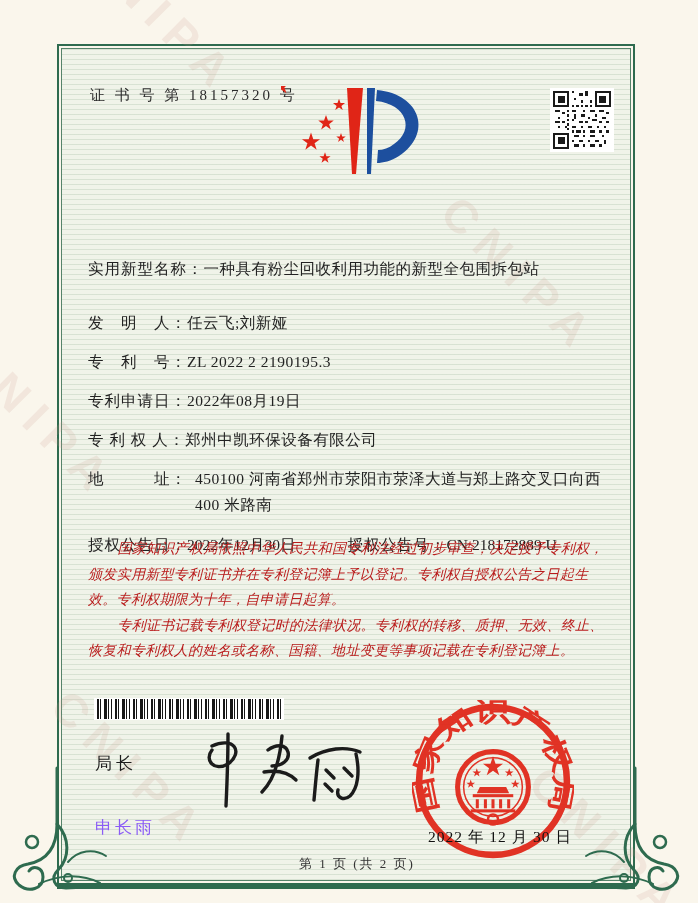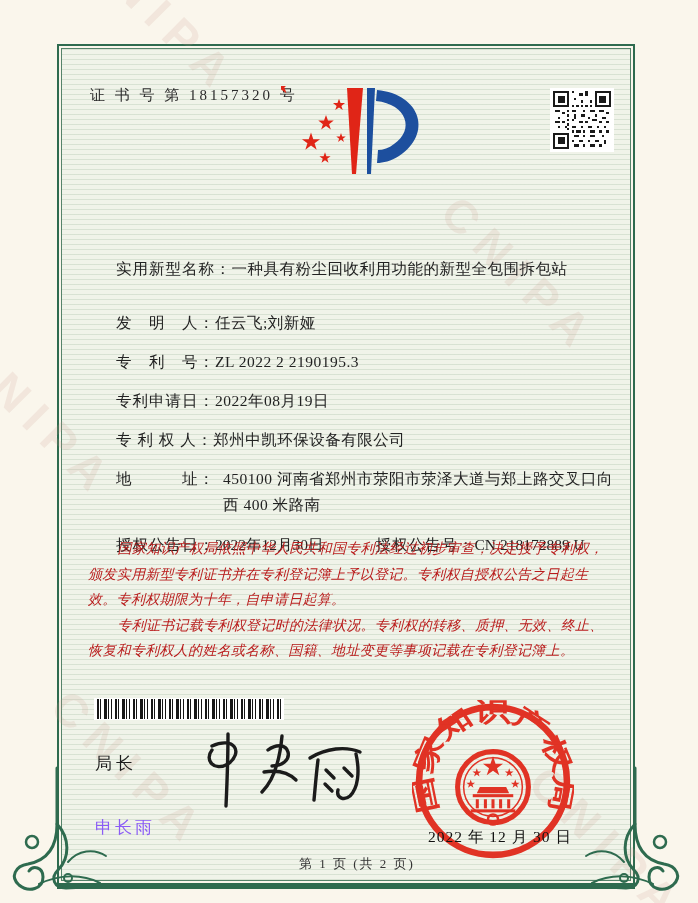--- a/index.html
+++ b/index.html
@@ -55,21 +55,21 @@
   }
   .title {
     position:absolute; left:0; width:698px; top:176px;
     text-align:center; font-size:33px; font-weight:bold;
     letter-spacing:10px; color:#141414;
   }
   .fields { position:absolute; left:88px; top:256px; width:528px; font-size:15.5px; }
   .frow { display:flex; line-height:26px; margin-bottom:13px; }
   .frow.first { margin-bottom:28px; }
   .frow.addr { margin-bottom:14px;gap:8px; }
-  .flabel { white-space:pre; flex:0 0 auto; letter-spacing:1px;margin-left:28px; }
+  .flabel { white-space:pre; flex:0 0 auto; letter-spacing:1px; }
   .fvalue { flex:1 1 auto; letter-spacing:0.5px; }
   .grant-row { display:flex; line-height:26px; }
   .grant-no-label { margin-left:52px; white-space:pre; letter-spacing:1px; }
   .paras {
     position:absolute; left:88px; top:536px; width:528px;
     font-size:14px; line-height:25.5px; font-style:italic; color:#b91c1c;
   }
   .paras p { text-indent:2.1em; letter-spacing:0.3px; }
   
   .barcode {

